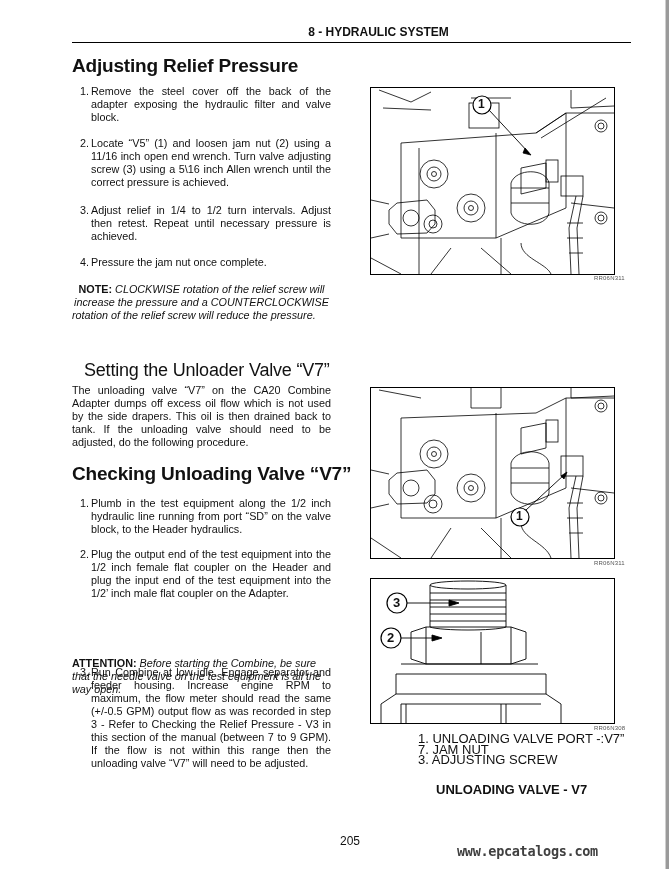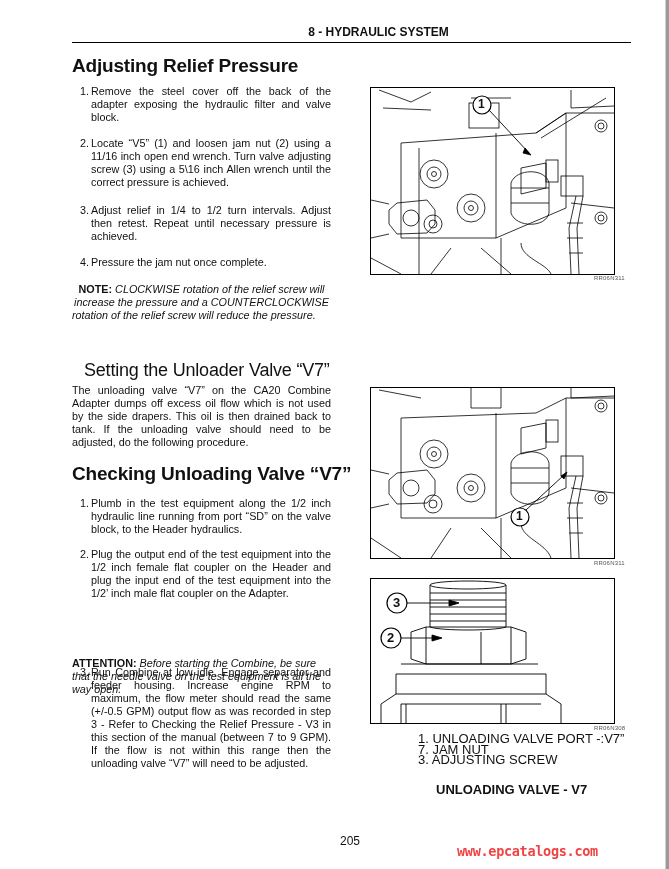--- a/index.html
+++ b/index.html
@@ -24,21 +24,21 @@
   .para b { font-weight: bold; font-style: normal; }
   .para i { font-style: italic; }
   .fig { position: absolute; border: 1px solid #000; background: #fff; overflow: hidden; }
   .fig svg { display: block; }
   .fig-code { position: absolute; font-size: 6px; color: #555; letter-spacing: 0.2px; }
   .legend { position: absolute; left: 418px; top: 734px; font-size: 13px; line-height: 10.5px; }
   .legend div { white-space: nowrap; }
   .fig-title { position: absolute; left: 436px; top: 782px; font-size: 13px; font-weight: bold; }
   .page-num { position: absolute; left: 340px; top: 834px; font-size: 12px; }
   .watermark { position: absolute; left: 457px; top: 843px; font-family: "DejaVu Sans Mono", monospace;
-               font-size: 13.5px; font-weight: bold; color: #ef4444; letter-spacing: -0.3px; }
+               font-size: 13.5px; font-weight: bold; color: #404040; letter-spacing: -0.3px; }
 </style>
 </head>
 <body>
 
 <div class="right-edge"></div>
 
 <div class="header">
   <span>8 - HYDRAULIC SYSTEM</span>
 </div>
 

